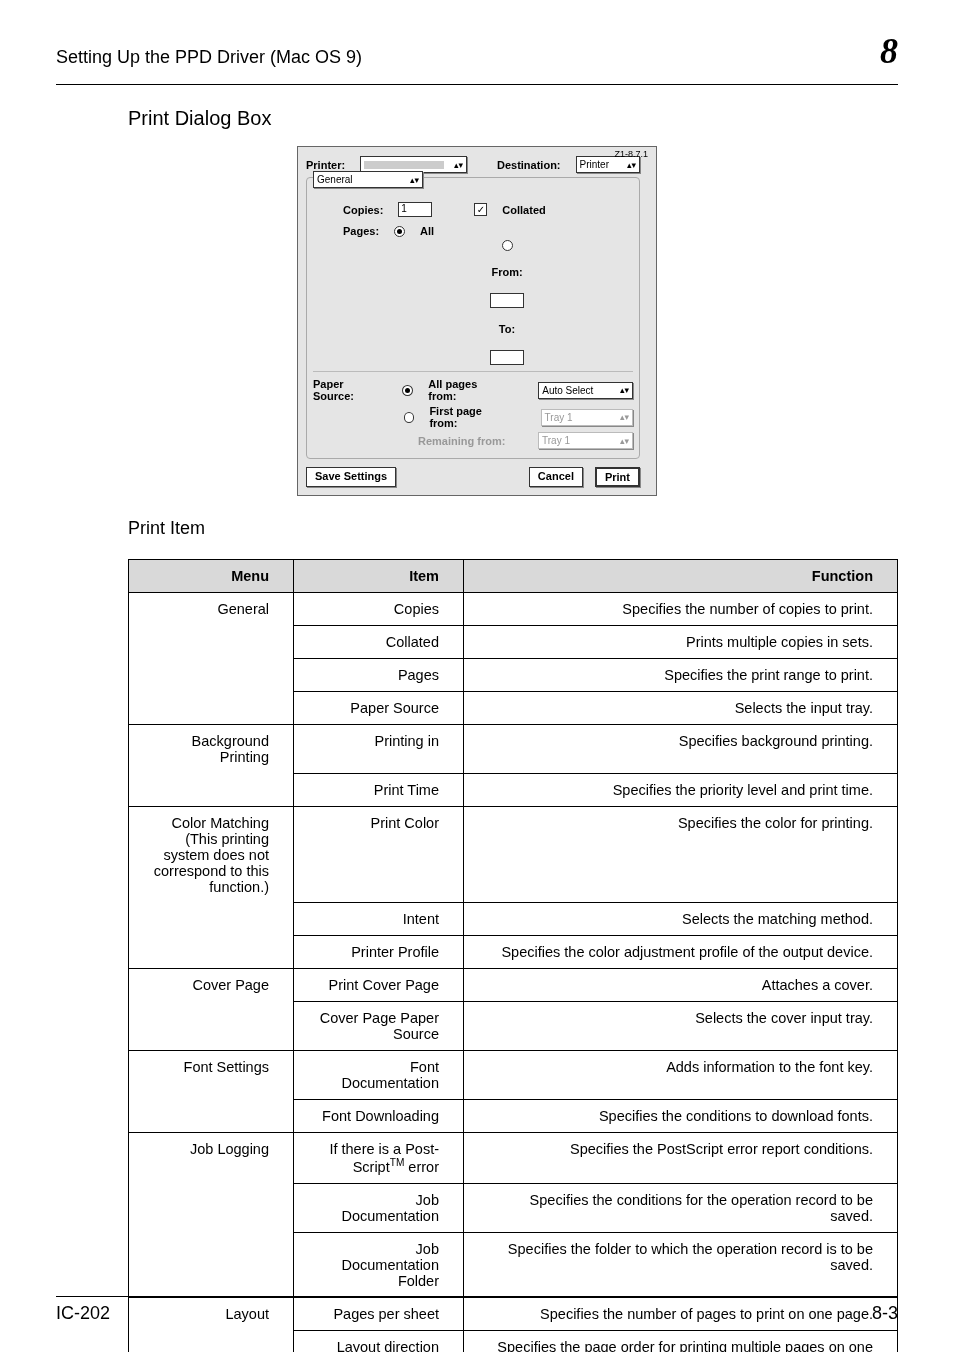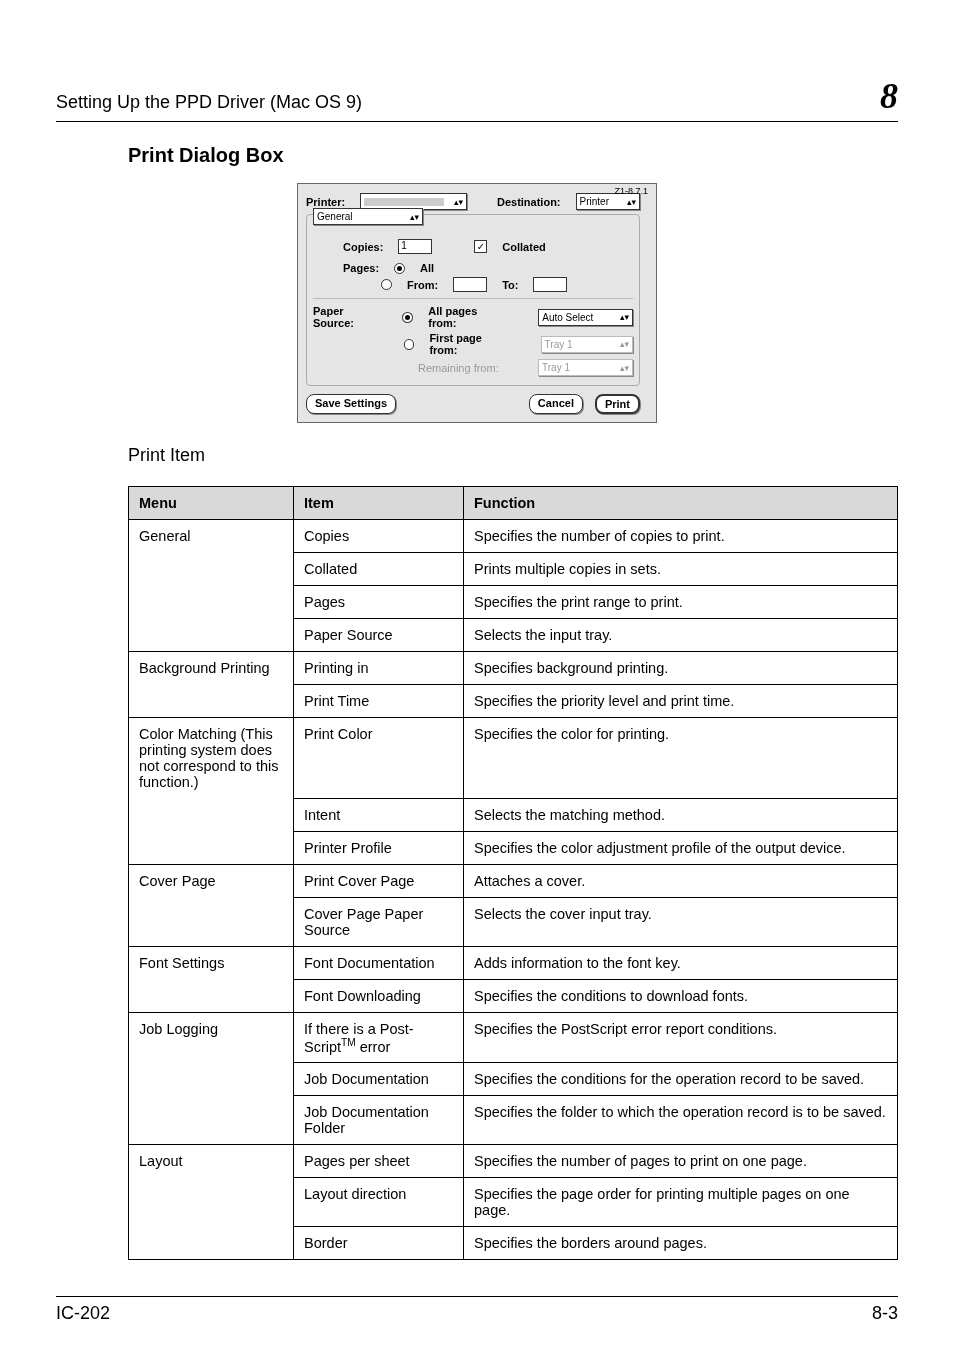--- a/index.html
+++ b/index.html
@@ -1,44 +1,44 @@
 <!DOCTYPE html>
 <html><head>
 <meta charset="utf-8">
 <style>
   * { box-sizing: border-box; margin: 0; padding: 0; }
   html, body { width: 954px; height: 1352px; background: #fff; font-family: Arial, Helvetica, sans-serif; color: #000; }
   .page { padding: 30px 56px 28px 56px; position: relative; height: 100%; }
-  .hdr { display: flex; justify-content: space-between; align-items: baseline; border-bottom: 1px solid #000; padding-bottom: 4px; margin-bottom: 22px; margin-top: 45px; }
+  .hdr { display: flex; justify-content: space-between; align-items: baseline; border-bottom: 1px solid #000; padding-bottom: 12px; margin-bottom: 22px; }
   .hdr-left { font-size: 18px; }
   .hdr-right { font-size: 36px; font-weight: bold; font-style: italic; font-family: "Times New Roman", serif; }
-  .section-title { font-size: 20px; font-weight: bold; margin-left: 72px; margin-bottom: 16px; }
+  .section-title { font-size: 20px; font-weight: normal; margin-left: 72px; margin-bottom: 16px; }
   .dialog-wrap { display: flex; justify-content: center; margin-bottom: 22px; }
   .dialog { width: 360px; border: 1px solid #666; background: #e5e5e5; padding: 6px 16px 8px 8px; font-size: 11px; position: relative; }
   .dlg-ver { position: absolute; top: 2px; right: 8px; font-size: 9px; }
   .dlg-row { display: flex; align-items: center; margin: 3px 0; gap: 15px; }
   .dlg-label { font-weight: bold; font-size: 11px; }
   .dlg-sel { background: #fff; border: 1px solid #333; height: 17px; display: inline-flex; align-items: center; justify-content: space-between; padding: 0 3px; font-size: 10px; box-shadow: 1px 1px 0 #888; }
   .sel-arrows { font-size: 9px; margin-left: 4px; line-height: 6px; display: flex; flex-direction: column; }
   .group { border: 1px solid #aaa; border-radius: 4px; padding: 4px 6px 6px 6px; margin-top: 4px; }
   .group-top-inset { position: relative; top: -11px; display: inline-block; }
   .mini-input { background: #fff; border: 1px solid #333; height: 15px; width: 34px; display: inline-block; font-size: 10px; padding: 0 2px; }
   .chk { width: 13px; height: 13px; border: 1px solid #333; background: #fff; display: inline-flex; align-items: center; justify-content: center; font-size: 10px; }
   .radio { width: 11px; height: 11px; border: 1px solid #333; border-radius: 50%; background: #fff; display: inline-flex; align-items: center; justify-content: center; }
   .radio.checked::after { content: ""; width: 5px; height: 5px; background: #000; border-radius: 50%; }
   .dlg-sel.wide { width: 120px; }
   .dlg-sel.w85 { width: 95px; }
   .disabled { color: #999; border-color: #bbb; }
-  .dlg-btn { background: #fff; border: 1px solid #333; box-shadow: 1px 1px 0 #888; padding: 2px 8px; font-size: 11px; font-weight: bold; border-radius: 8px; display: inline-block; }
+  .dlg-btn { background: #fff; border: 1px solid #333; box-shadow: 1px 1px 0 #888; padding: 2px 8px; font-size: 11px; font-weight: bold; border-radius: 0; display: inline-block; }
   .dlg-btn.bold { border-width: 2px; }
   .btnrow { display: flex; justify-content: space-between; margin-top: 8px; }
   .btn-right { display: flex; gap: 12px; }
   .subheading { font-size: 18px; margin-left: 72px; margin-bottom: 20px; }
   table.info { width: 100%; border-collapse: collapse; margin-left: 72px; width: calc(100% - 72px); font-size: 14.5px; }
-  table.info th, table.info td { border: 1px solid #000; padding: 8px 10px; vertical-align: top; text-align: left; }
+  table.info th, table.info td { border: 1px solid #000; padding: 8px 24px; vertical-align: top; text-align: right; }
   table.info th { background: #d9d9d9; font-weight: bold; }
   table.info .c1 { width: 165px; }
   table.info .c2 { width: 170px; }
   .noborder-top { border-top: none !important; }
   .noborder-bottom { border-bottom: none !important; }
   .ftr { position: absolute; bottom: 28px; left: 56px; right: 56px; display: flex; justify-content: space-between; border-top: 1px solid #000; padding-top: 6px; font-size: 18px; text-align: right; }
   sup { font-size: 0.7em; }
 </style>
 </head>
 <body>
@@ -82,21 +82,21 @@
           <span style="width:12px;"></span>
           <span class="chk">✓</span>
           <span class="dlg-label">Collated</span>
         </div>
 
         <div class="dlg-row" style="margin-left:30px; margin-top:8px;">
           <span class="dlg-label">Pages:</span>
           <span class="radio checked"></span>
           <span class="dlg-label">All</span>
         </div>
-        <div class="dlg-row" style="margin-left:68px;">
+        <div class="dlg-row" style="margin-left:68px;flex-direction:column;">
           <span class="radio"></span>
           <span class="dlg-label">From:</span>
           <span class="mini-input"></span>
           <span class="dlg-label">To:</span>
           <span class="mini-input"></span>
         </div>
 
         <div style="border-top:1px solid #bbb; margin:6px 0;"></div>
 
         <div class="dlg-row">
@@ -114,21 +114,21 @@
           <span class="radio"></span>
           <span class="dlg-label">First page from:</span>
           <span style="flex:1"></span>
           <span class="dlg-sel w85 disabled">
               <span>Tray 1</span>
               <span class="sel-arrows">▴▾</span>
             </span>
         </div>
         <div class="dlg-row">
           <span style="width:90px;"></span>
-          <span class="dlg-label disabled" style="font-weight:normal;">Remaining from:</span>
+          <span class="dlg-label disabled" style="font-weight:bold;">Remaining from:</span>
           <span style="flex:1"></span>
           <span class="dlg-sel w85 disabled">
               <span>Tray 1</span>
               <span class="sel-arrows">▴▾</span>
             </span>
         </div>
       </div>
 
       <div class="btnrow">
         <span class="dlg-btn">Save Settings</span>

